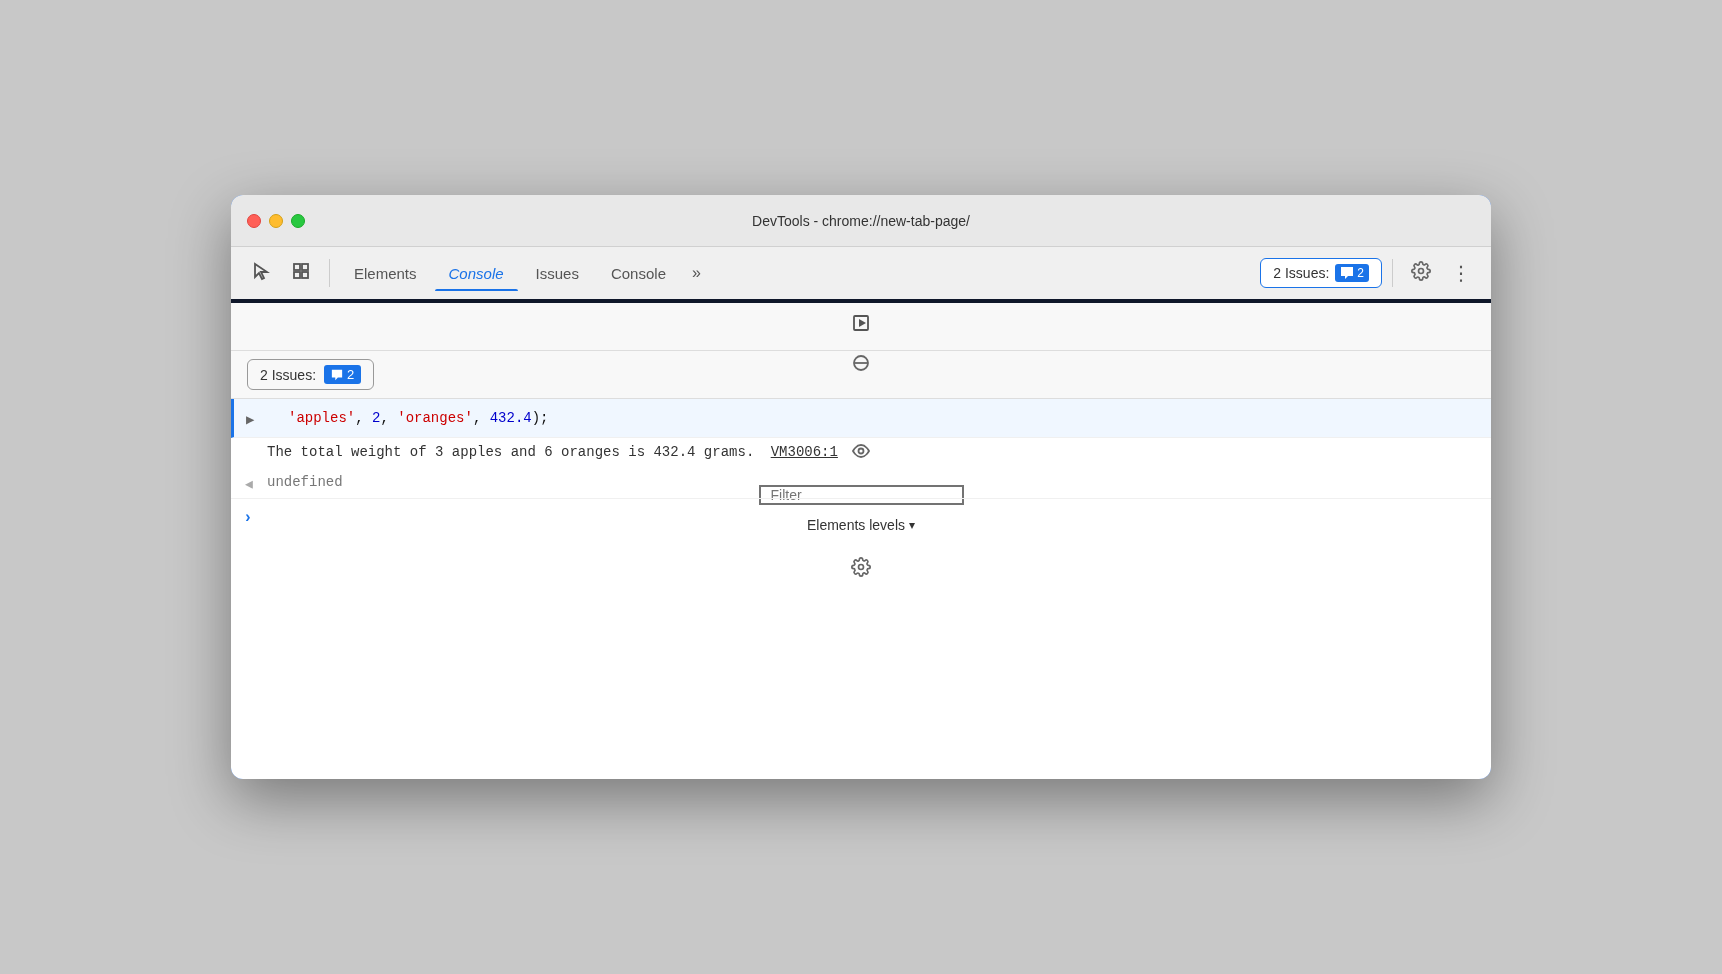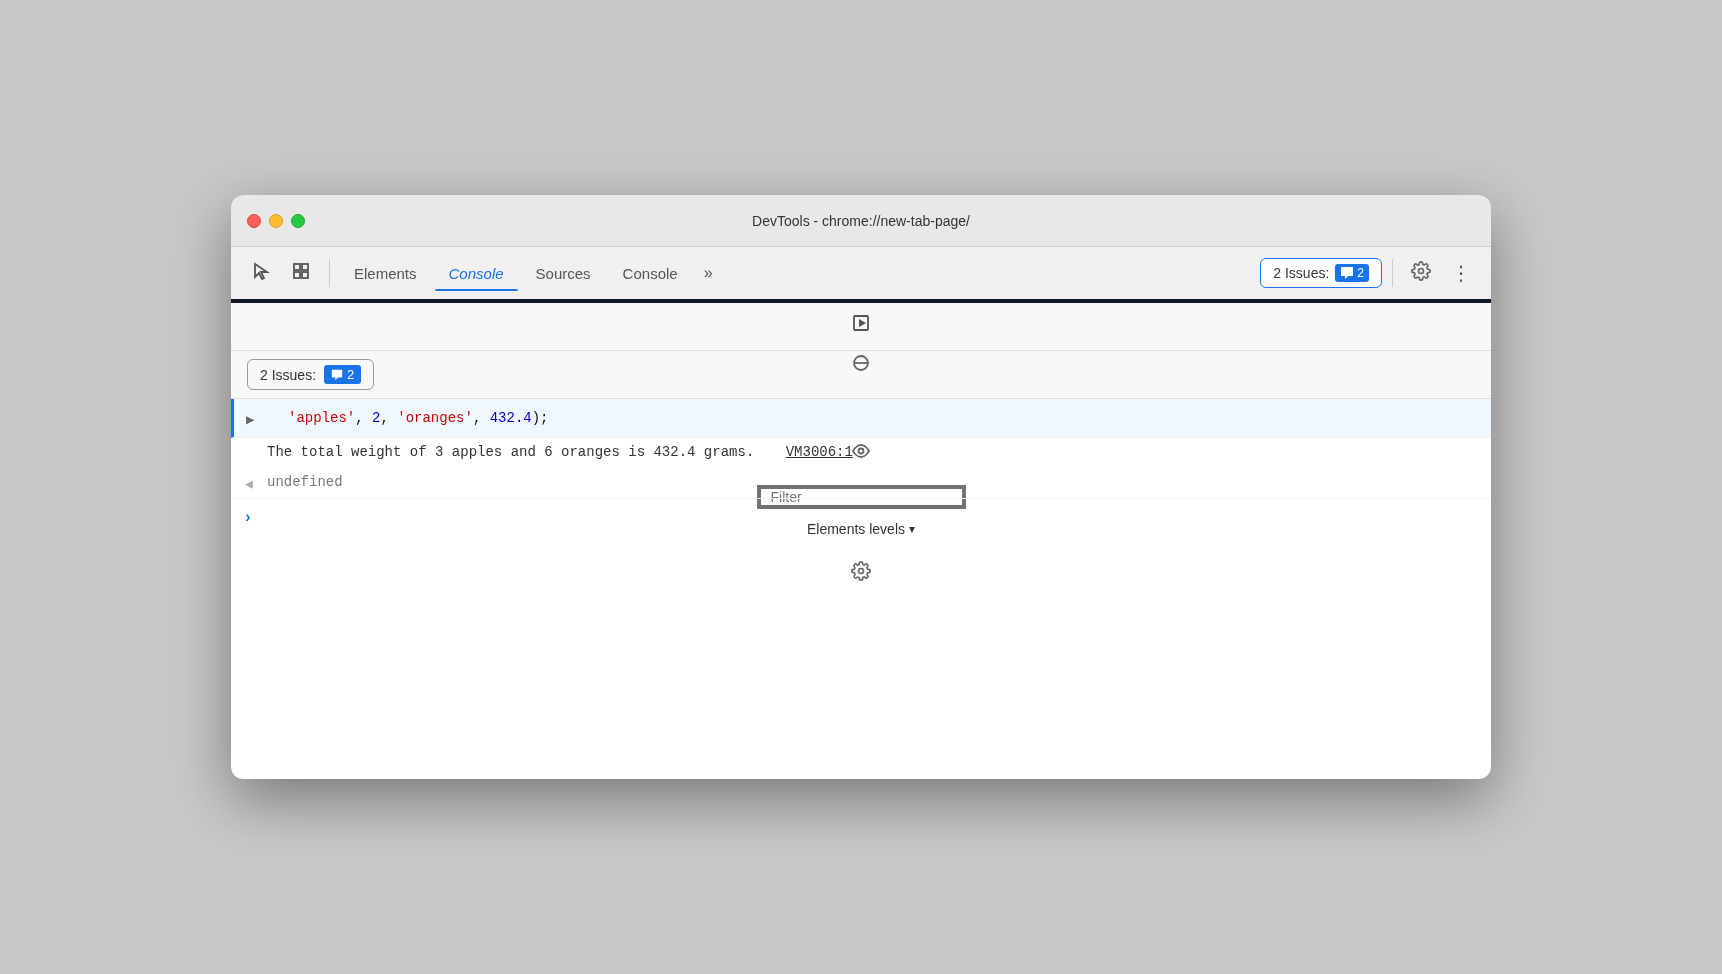--- a/index.html
+++ b/index.html
@@ -183,21 +183,21 @@
       cursor: pointer;
       font-size: 14px;
       color: #333;
       padding: 4px 8px;
       border-radius: 4px;
     }
 
     .filter-input {
       flex: 1;
       height: 30px;
-      border: 4px solid #737373;
+      border: 2px solid #737373;
       border-radius: 0;
       padding: 0 10px;
       font-size: 14px;
       color: #333;
       background: white;
       outline: none;
     }
 
     .levels-select {
       display: flex;
@@ -292,21 +292,21 @@
       color: #333;
       padding: 6px 16px 6px 36px;
       font-family: "Courier New", monospace;
       font-size: 14px;
     }
 
     .vm-link {
       color: #333;
       text-decoration: underline;
       cursor: pointer;
-      margin-left: 23px;
+      margin-left: 8px;
     }
 
     .undefined-entry {
       padding: 8px 16px 8px 36px;
       color: #777;
       font-family: "Courier New", monospace;
       font-size: 14px;
       position: relative;
       border-bottom: 1px solid #f0f0f0;
     }
@@ -359,21 +359,21 @@
     </button>
     <div class="toolbar-divider"></div>
 
     <button class="tab">
       <span>Elements</span>
     </button>
     <button class="tab active">
       <span>Console</span>
     </button>
     <button class="tab">
-      <span>Sources</span>
+      <span>Issues</span>
     </button>
     <button class="tab">
       <span>Console</span>
     </button>
     <button class="more-tabs-btn">»</button>
 
     <div class="toolbar-spacer"></div>
 
     <div class="issues-badge">
       <span>2 Issues:</span>

